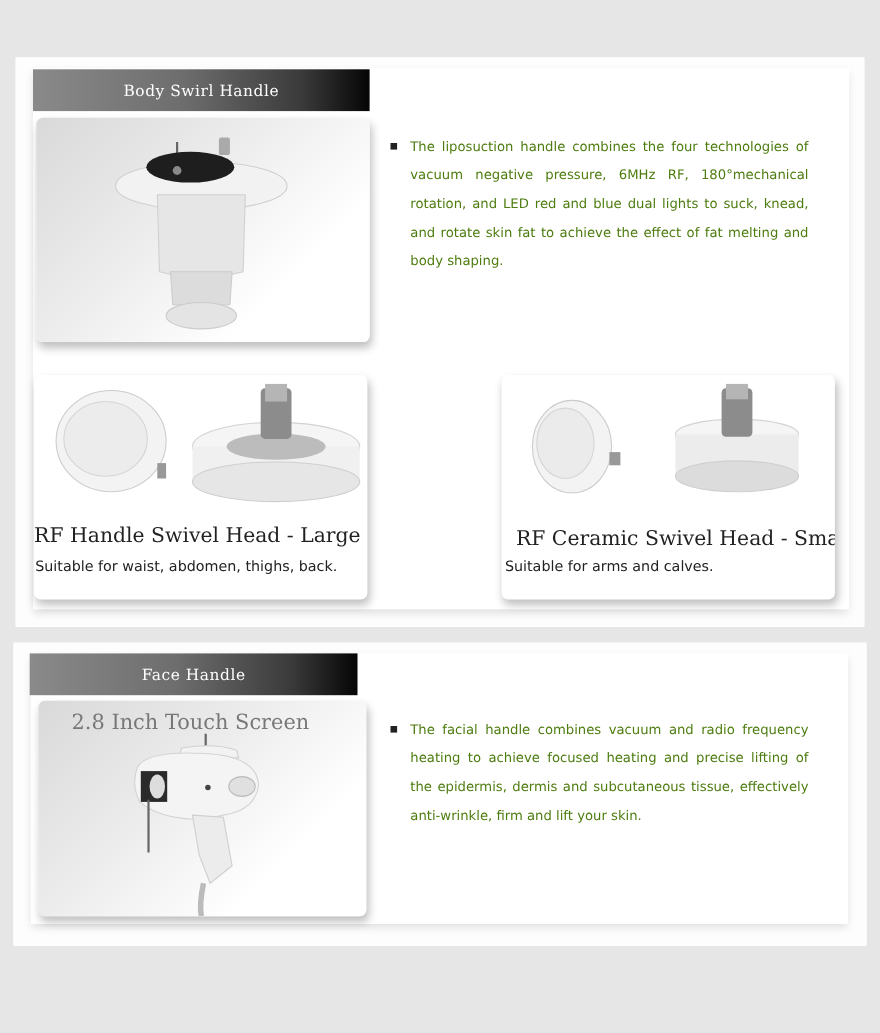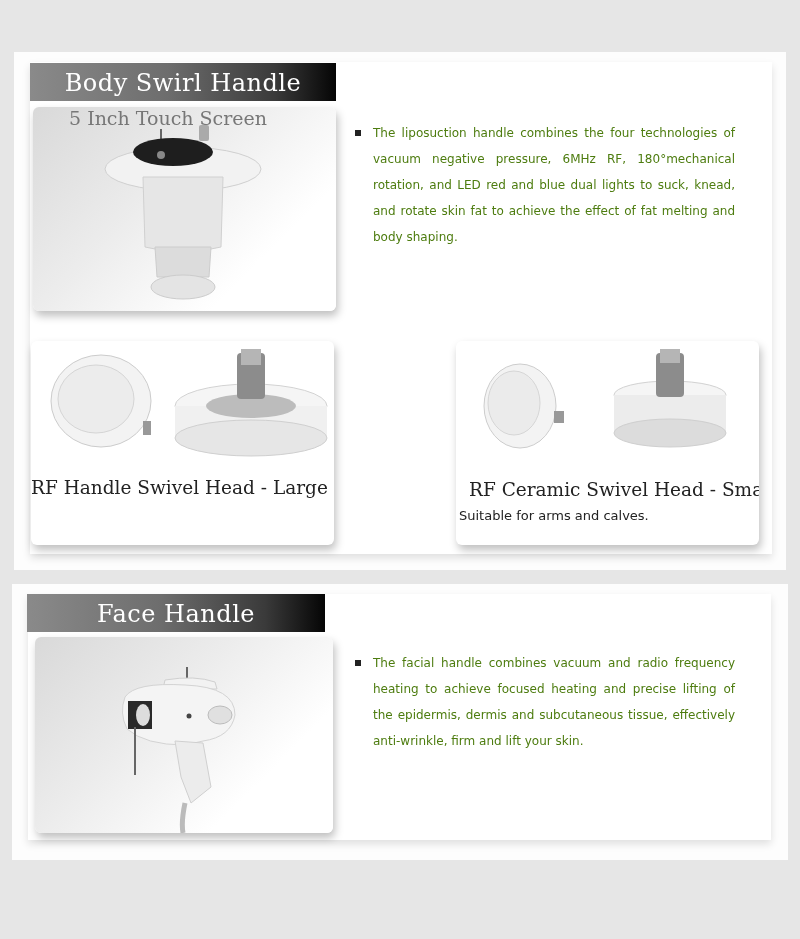--- a/index.html
+++ b/index.html
@@ -18,21 +18,21 @@
     position: absolute;
     background: #ffffff;
     box-shadow: 0 4px 8px rgba(0,0,0,0.12);
   }
   .title-bar {
     position: absolute;
     height: 38px;
     background: linear-gradient(to right, #8a8a8a 0%, #6d6d6d 45%, #3a3a3a 80%, #050505 100%);
     color: #ffffff;
     font-family: "DejaVu Serif", "Liberation Serif", serif;
-    font-size: 24px;
+    font-size: 14px;
     text-align: center;
     line-height: 40px;
     letter-spacing: 0.5px;
   }
   .img-card {
     position: absolute;
     background: linear-gradient(135deg, #d9d9d9 0%, #ececec 40%, #ffffff 75%);
     border-radius: 6px;
     box-shadow: 2px 5px 8px rgba(0,0,0,0.25);
     overflow: hidden;
@@ -79,21 +79,20 @@
 </style>
 </head>
 <body>
 
 <div class="outer" style="left:14px; top:52px; width:772px; height:518px;"></div>
 <div class="panel" style="left:30px; top:62px; width:742px; height:492px;"></div>
 
 <div class="title-bar" style="left:30px; top:63px; width:306px;">Body Swirl Handle</div>
 
 <div class="img-card" style="left:33px; top:107px; width:303px; height:204px;">
-  <span class="callout" style="left:36px; top:0px;">5 Inch Touch Screen</span>
   <svg width="303" height="204" viewBox="0 0 303 204" style="left:0;top:0;">
     <line x1="128" y1="22" x2="128" y2="48" stroke="#666" stroke-width="2"></line>
     <rect x="166" y="18" width="10" height="16" rx="2" fill="#aaa"></rect>
     <ellipse cx="150" cy="62" rx="78" ry="22" fill="#f2f2f2" stroke="#cfcfcf"></ellipse>
     <ellipse cx="140" cy="45" rx="40" ry="14" fill="#1e1e1e"></ellipse>
     <circle cx="128" cy="48" r="4" fill="#888"></circle>
     <path d="M110,70 L112,140 Q150,150 188,140 L190,70 Z" fill="#e6e6e6" stroke="#d0d0d0"></path>
     <path d="M122,140 L124,170 L176,170 L178,140 Z" fill="#dcdcdc" stroke="#ccc"></path>
     <ellipse cx="150" cy="180" rx="32" ry="12" fill="#e4e4e4" stroke="#ccc"></ellipse>
   </svg>
@@ -107,20 +106,21 @@
     <ellipse cx="65" cy="58" rx="38" ry="34" fill="#ececec" stroke="#d5d5d5"></ellipse>
     <rect x="112" y="80" width="8" height="14" fill="#999"></rect>
     <ellipse cx="220" cy="65" rx="76" ry="22" fill="#f5f5f5" stroke="#d2d2d2"></ellipse>
     <rect x="144" y="65" width="152" height="32" fill="#f0f0f0"></rect>
     <ellipse cx="220" cy="97" rx="76" ry="18" fill="#e6e6e6" stroke="#cfcfcf"></ellipse>
     <ellipse cx="220" cy="65" rx="45" ry="12" fill="#bcbcbc"></ellipse>
     <rect x="206" y="12" width="28" height="46" rx="4" fill="#8c8c8c"></rect>
     <rect x="210" y="8" width="20" height="16" fill="#b5b5b5"></rect>
   </svg>
   <span class="head-title" style="left:0px; top:136px;">RF Handle Swivel Head - Large</span>
+  <span class="head-sub" style="left:1px; top:167px;">Suitable for waist, abdomen, thighs, back.</span>
 </div>
 
 <div class="img-card plain" style="left:456px; top:341px; width:303px; height:204px;">
   <svg width="303" height="130" viewBox="0 0 303 130" style="left:0;top:0;">
     <ellipse cx="64" cy="65" rx="36" ry="42" fill="#f3f3f3" stroke="#ccc"></ellipse>
     <ellipse cx="58" cy="62" rx="26" ry="32" fill="#ebebeb" stroke="#d5d5d5"></ellipse>
     <rect x="98" y="70" width="10" height="12" fill="#999"></rect>
     <ellipse cx="214" cy="54" rx="56" ry="14" fill="#f5f5f5" stroke="#d2d2d2"></ellipse>
     <rect x="158" y="54" width="112" height="36" fill="#ececec"></rect>
     <ellipse cx="214" cy="92" rx="56" ry="14" fill="#dcdcdc" stroke="#cfcfcf"></ellipse>
@@ -130,20 +130,21 @@
   <span class="head-title" style="left:13px; top:138px;">RF Ceramic Swivel Head - Small</span>
   <span class="head-sub" style="left:3px; top:167px;">Suitable for arms and calves.</span>
 </div>
 
 <div class="outer" style="left:12px; top:584px; width:776px; height:276px;"></div>
 <div class="panel" style="left:28px; top:594px; width:743px; height:246px;"></div>
 
 <div class="title-bar" style="left:27px; top:594px; width:298px;">Face Handle</div>
 
 <div class="img-card" style="left:35px; top:637px; width:298px; height:196px;">
+  <span class="callout" style="left:30px; top:9px;">2.8 Inch Touch Screen</span>
   <svg width="298" height="196" viewBox="0 0 298 196" style="left:0;top:0;">
     <line x1="152" y1="30" x2="152" y2="45" stroke="#666" stroke-width="2"></line>
     <path d="M130,43 Q160,38 180,45 L182,52 L128,52 Z" fill="#f2f2f2" stroke="#d0d0d0"></path>
     <path d="M90,60 Q100,45 150,48 Q200,50 200,78 Q196,100 168,104 L150,108 Q110,108 92,92 Q84,76 90,60 Z" fill="#f4f4f4" stroke="#d3d3d3"></path>
     <rect x="93" y="64" width="24" height="28" fill="#2a2a2a"></rect>
     <ellipse cx="108" cy="78" rx="7" ry="11" fill="#ddd"></ellipse>
     <ellipse cx="185" cy="78" rx="12" ry="9" fill="#e0e0e0" stroke="#bbb"></ellipse>
     <circle cx="154" cy="79" r="2.5" fill="#444"></circle>
     <path d="M140,104 L168,106 L176,150 L156,166 L146,140 Z" fill="#ececec" stroke="#cfcfcf"></path>
     <path d="M150,166 Q146,185 148,196" stroke="#bbb" stroke-width="5" fill="none"></path>

